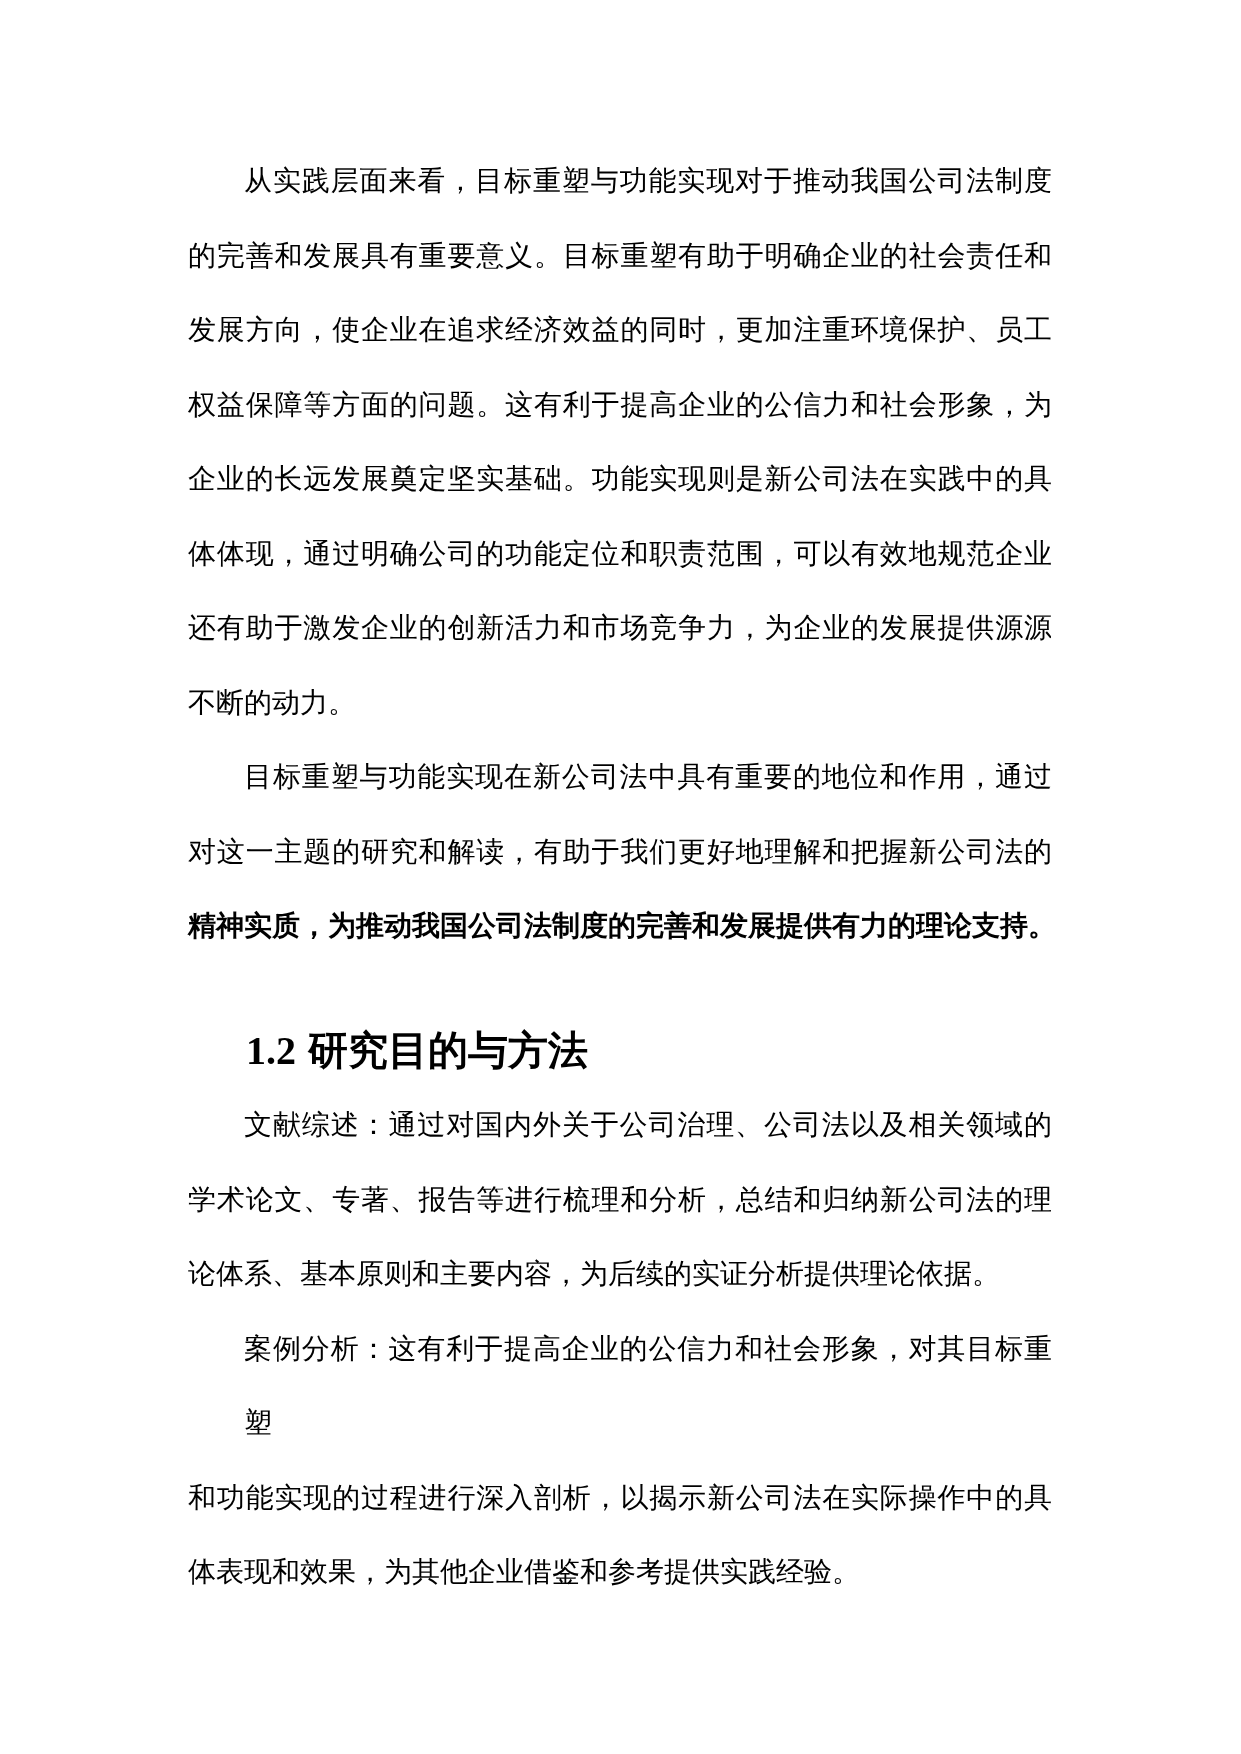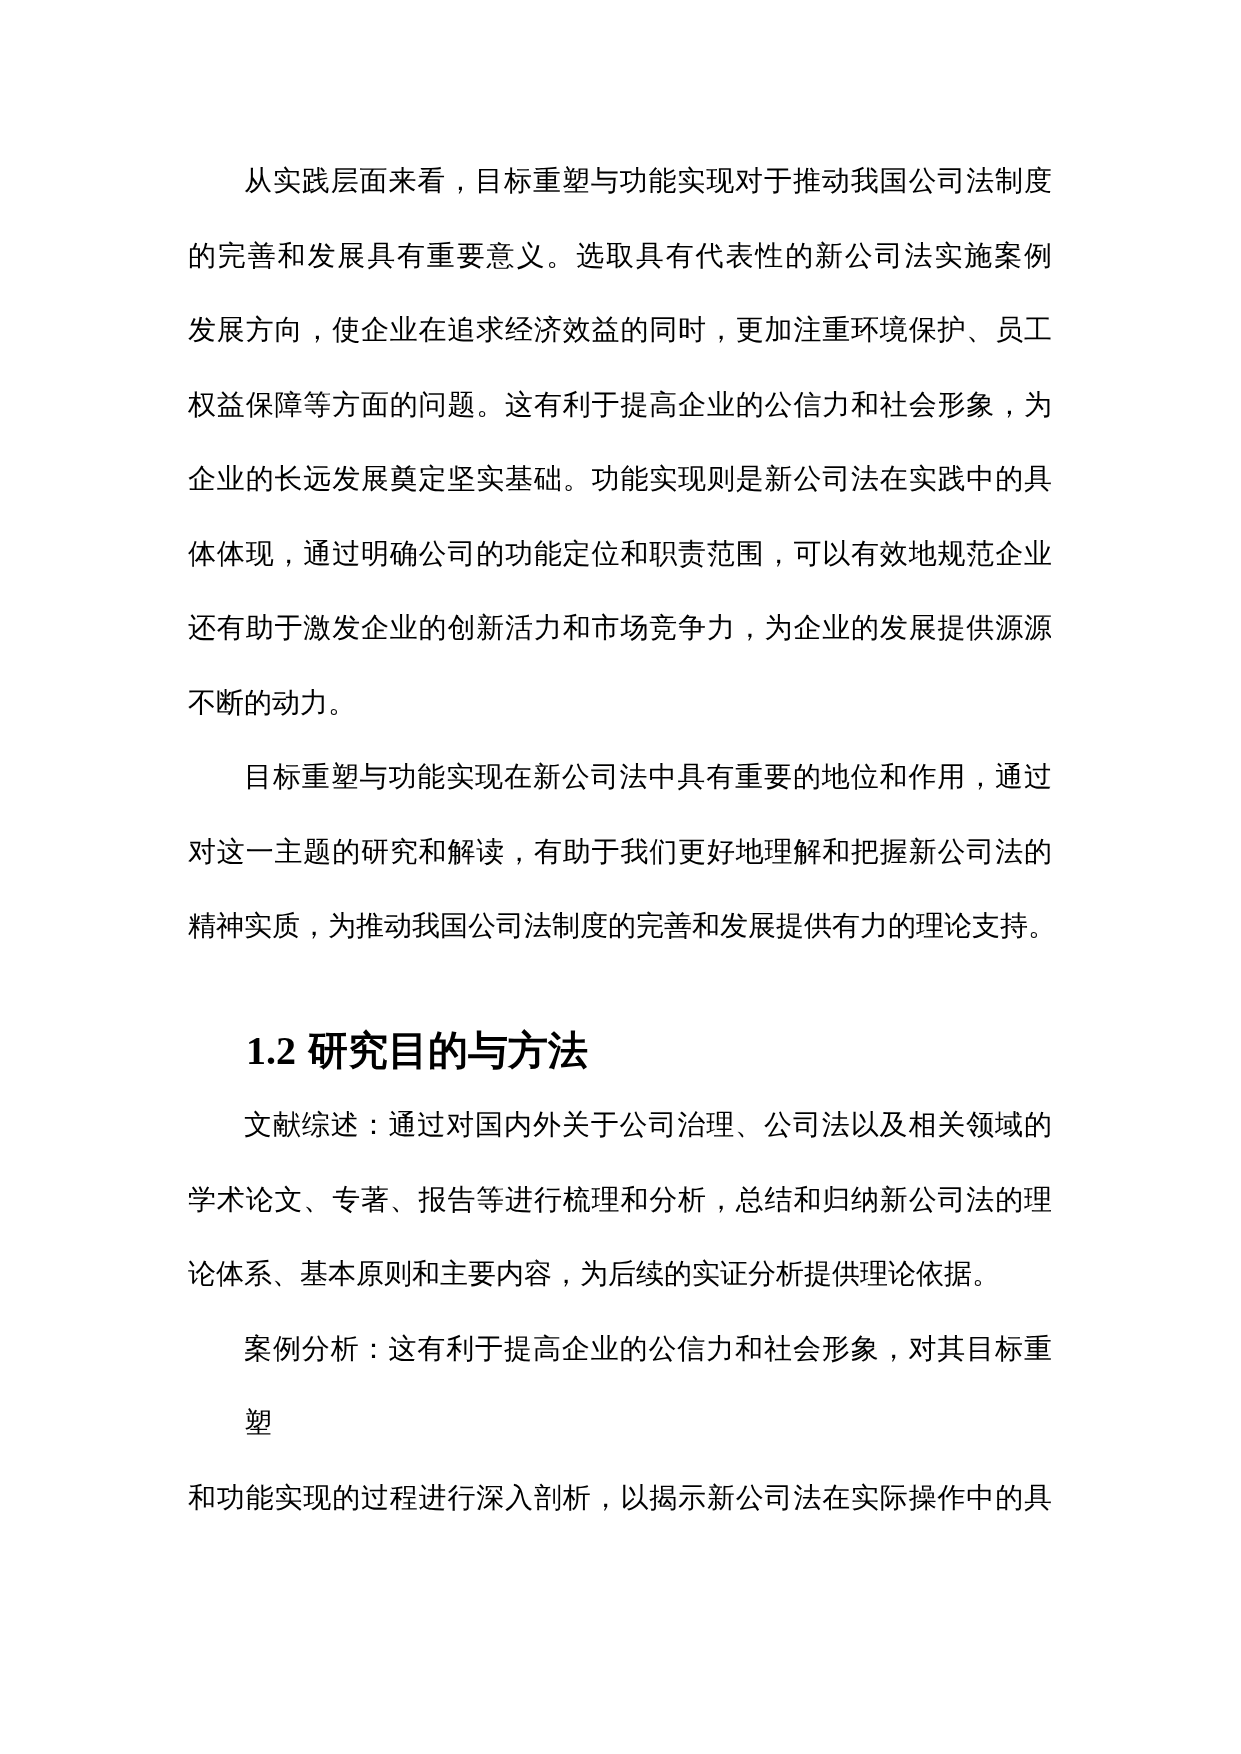--- a/index.html
+++ b/index.html
@@ -39,20 +39,21 @@
   .line.para-end {
     text-align-last: left;
   }
   .line.indent {
     padding-left: 56px;
   }
   .line.snug {
     white-space: nowrap;
     text-align-last: left;
     overflow: visible;
+    font-weight: bold;
   }
   .heading {
     margin: 50px 0 0 0;
     padding-left: 58px;
     font-size: 40px;
     font-weight: 700;
     line-height: 74.5px;
     text-align: center;
     text-align-last: left;
   }
@@ -60,35 +61,36 @@
     margin-right: 12px;
   }
 </style>
 </head>
 <body>
 
 <div class="page">
   <div class="content">
 
     <p class="line indent">从实践层面来看，目标重塑与功能实现对于推动我国公司法制度</p>
-    <p class="line">的完善和发展具有重要意义。选取具有代表性的新公司法实施案例</p>
+    <p class="line">的完善和发展具有重要意义。目标重塑有助于明确企业的社会责任和</p>
     <p class="line">发展方向，使企业在追求经济效益的同时，更加注重环境保护、员工</p>
     <p class="line">权益保障等方面的问题。这有利于提高企业的公信力和社会形象，为</p>
     <p class="line">企业的长远发展奠定坚实基础。功能实现则是新公司法在实践中的具</p>
     <p class="line">体体现，通过明确公司的功能定位和职责范围，可以有效地规范企业</p>
     <p class="line">还有助于激发企业的创新活力和市场竞争力，为企业的发展提供源源</p>
     <p class="line para-end">不断的动力。</p>
 
     <p class="line indent">目标重塑与功能实现在新公司法中具有重要的地位和作用，通过</p>
     <p class="line">对这一主题的研究和解读，有助于我们更好地理解和把握新公司法的</p>
     <p class="line para-end snug">精神实质，为推动我国公司法制度的完善和发展提供有力的理论支持。</p>
 
     <h2 class="heading"><span class="num">1.2</span><span>研究目的与方法</span></h2>
 
     <p class="line indent">文献综述：通过对国内外关于公司治理、公司法以及相关领域的</p>
     <p class="line">学术论文、专著、报告等进行梳理和分析，总结和归纳新公司法的理</p>
     <p class="line para-end">论体系、基本原则和主要内容，为后续的实证分析提供理论依据。</p>
 
     <p class="line indent">案例分析：这有利于提高企业的公信力和社会形象，对其目标重塑</p>
     <p class="line">和功能实现的过程进行深入剖析，以揭示新公司法在实际操作中的具</p>
+    <p class="line para-end">体表现和效果，为其他企业借鉴和参考提供实践经验。</p>
 
   </div>
 </div>
 
 </body></html>

